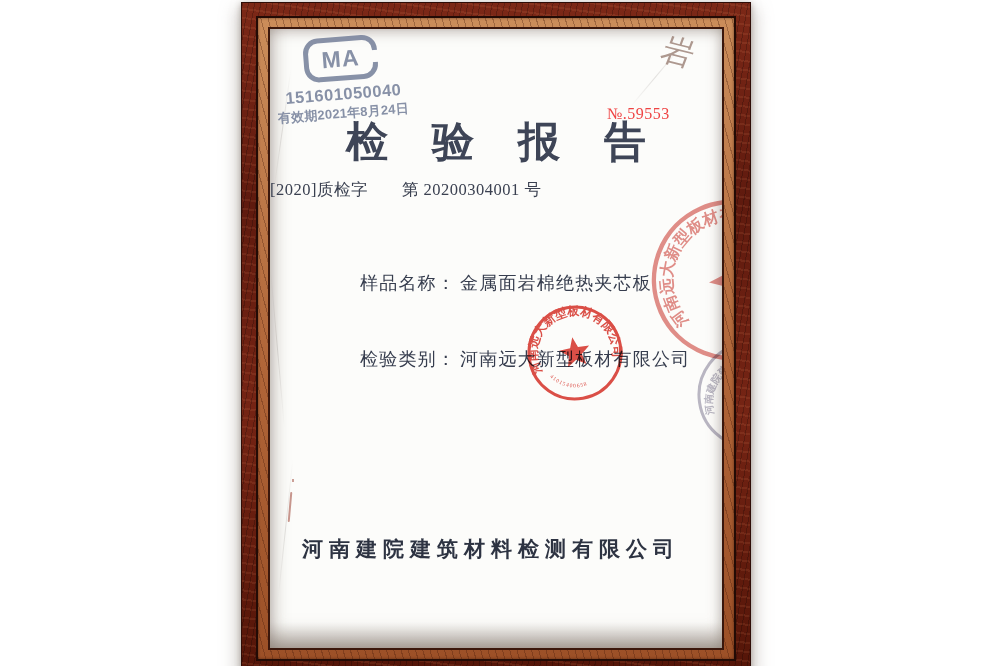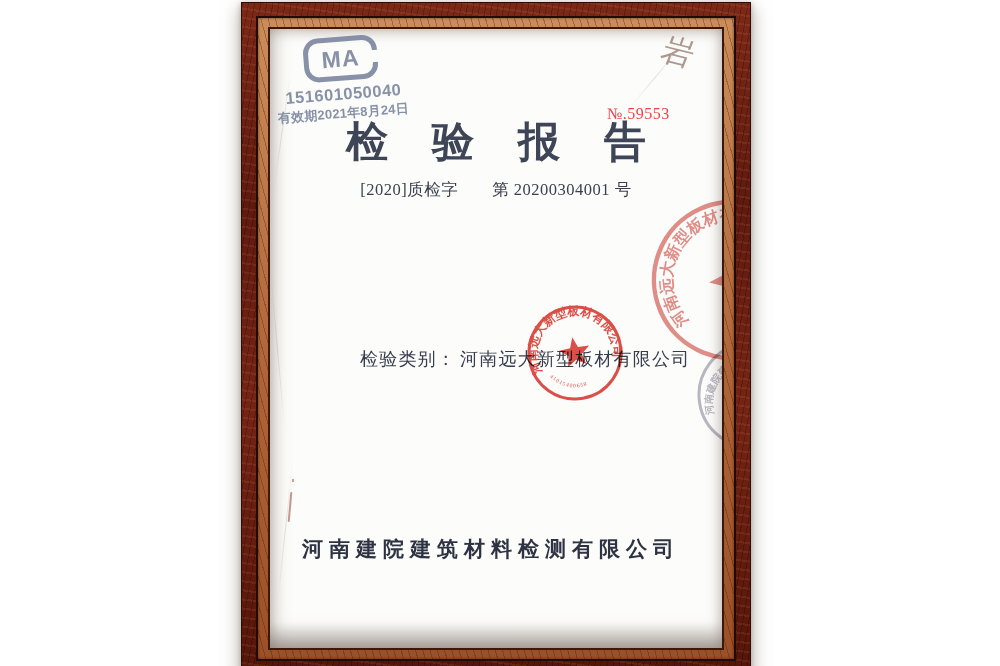--- a/index.html
+++ b/index.html
@@ -63,21 +63,21 @@
   .handwrite{
     position:absolute;left:392px;top:2px;font-size:32px;color:#8d6f63;opacity:.7;
     transform:rotate(14deg) skewX(-7deg);
   }
   .report-no{position:absolute;left:337px;top:48px;font-size:16px;color:#ef4444;letter-spacing:.5px;margin-top:28px;}
   
   .title{
     position:absolute;left:0;right:0;top:85px;display:flex;justify-content:center;gap:44px;
     font-size:42px;font-weight:700;color:#3e4557;
   }
-  .doc-no{position:absolute;left:0;right:0;top:150px;text-align:center;
+  .doc-no{position:absolute;left:0;right:0;top:150px;text-align:left;
     font-size:16.5px;color:#3a4050;letter-spacing:.5px;}
   
   .field{position:absolute;left:90px;font-size:18px;color:#363d4e;letter-spacing:1.2px;display:flex;}
   .field .val{margin-left:4px;}
   .f1{top:242px}.f2{top:318px}.f3{top:395px}
   
   .footer{
     position:absolute;left:0;right:10px;top:506px;text-align:center;
     font-size:21px;font-weight:700;color:#2d3342;letter-spacing:6px;
   }
@@ -121,20 +121,24 @@
 
             <div class="title">
               <span>检</span>
               <span>验</span>
               <span>报</span>
               <span>告</span>
             </div>
 
             <div class="doc-no">[2020]质检字　　第 20200304001 号</div>
 
+            <div class="field f1">
+              <span>样品名称：</span>
+              <span class="val">金属面岩棉绝热夹芯板</span>
+            </div>
             <div class="field f2">
               <span>检验类别：</span>
               <span class="val">河南远大新型板材有限公司</span>
             </div>
 
             <div class="footer">河南建院建筑材料检测有限公司</div>
 
             <svg class="seal seal-main" width="110" height="110" viewBox="0 0 110 110">
               <defs>
                 <path id="arc-main" d="M 19.3,68 A 38,38 0 1 1 90.7,68" fill="none"></path>

